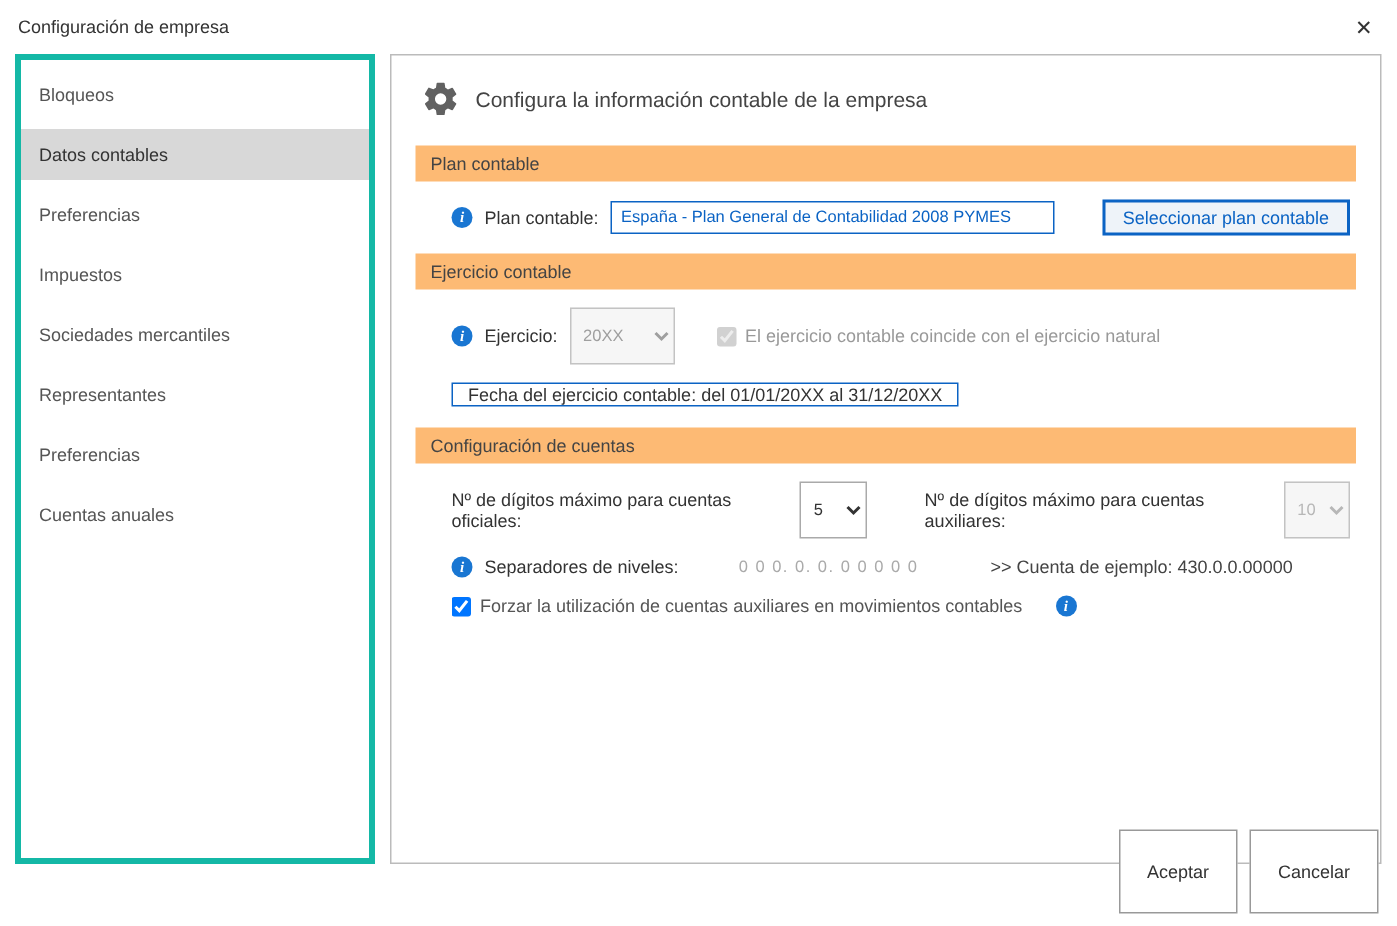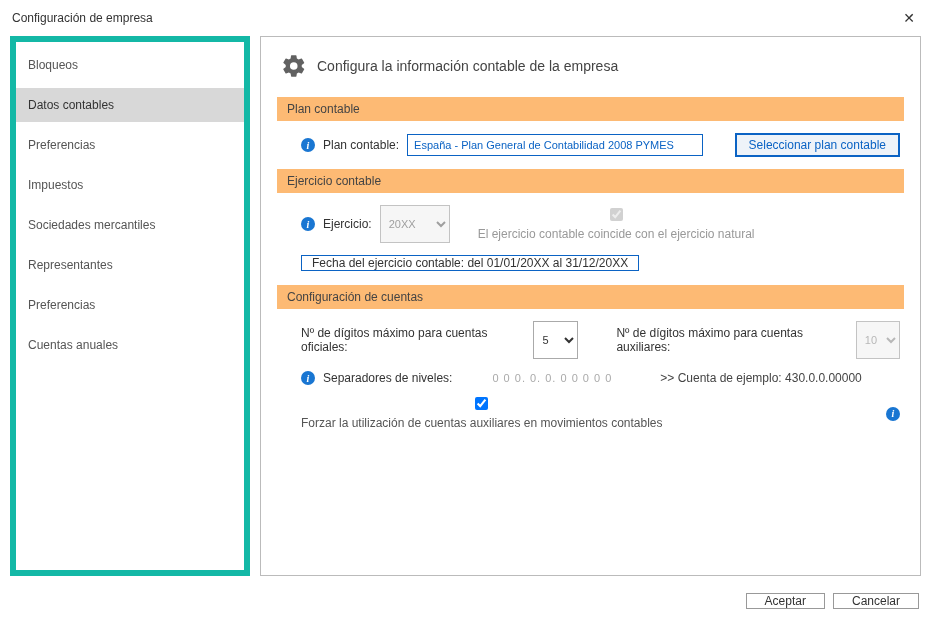--- a/index.html
+++ b/index.html
@@ -27,21 +27,21 @@
     padding: 2px 6px;
   }
   .main-area {
     display: flex;
     padding: 0 10px;
     gap: 10px;
     height: 540px;
   }
   .sidebar {
     width: 240px;
-    border: 6px solid #14b8a6;
+    border: 4px solid #14b8a6;
     background: #fff;
     padding: 6px 0 0 0;
   }
   .sidebar-item {
     padding: 10px 12px;
     font-size: 12px;
     color: #555;
     cursor: pointer;
     margin-bottom: 6px;
   }
@@ -134,21 +134,20 @@
     background: #fff;
     color: #333;
     width: 46px;
   }
   .checkbox-label {
     display: flex;
     align-items: center;
     gap: 6px;
     font-size: 12px;
     color: #555;
-    flex-direction: column;
   }
   .checkbox-label input[type=checkbox] {
     width: 13px;
     height: 13px;
   }
   .checkbox-label.disabled { color: #999; }
   .highlight-box {
     border: 1px solid #0b63c4;
     padding: 0 10px;
     display: inline-block;
@@ -174,21 +173,21 @@
   .footer {
     position: absolute;
     bottom: 8px;
     right: 12px;
     display: flex;
     gap: 8px;
   }
   .btn {
     border: 1px solid #999;
     background: #fff;
-    padding: 0 18px;
+    padding: 20px 18px;
     font-size: 12px;
     color: #333;
     cursor: pointer;
     min-width: 70px;
   }
   .flex-spacer { flex: 0 0 16px; }
 </style>
 </head>
 <body>
 
@@ -260,21 +259,21 @@
     </div>
 
     <div class="row">
       <span class="info-icon">i</span>
       <span class="label">Separadores de niveles:</span>
       <span style="width:24px;"></span>
       <span class="dots-row">0 0 0. 0. 0. 0 0 0 0 0</span>
       <span class="example-account">&gt;&gt; Cuenta de ejemplo: 430.0.0.00000</span>
     </div>
 
-    <div class="row" style="padding-left:20px;justify-content:space-between;">
+    <div class="row" style="padding-left:20px;">
       <label class="checkbox-label">
         <input type="checkbox" checked="" style="">
         <span>Forzar la utilización de cuentas auxiliares en movimientos contables</span>
       </label>
       <span style="width:6px;"></span>
       <span class="info-icon">i</span>
     </div>
 
   </div>
 </div>

